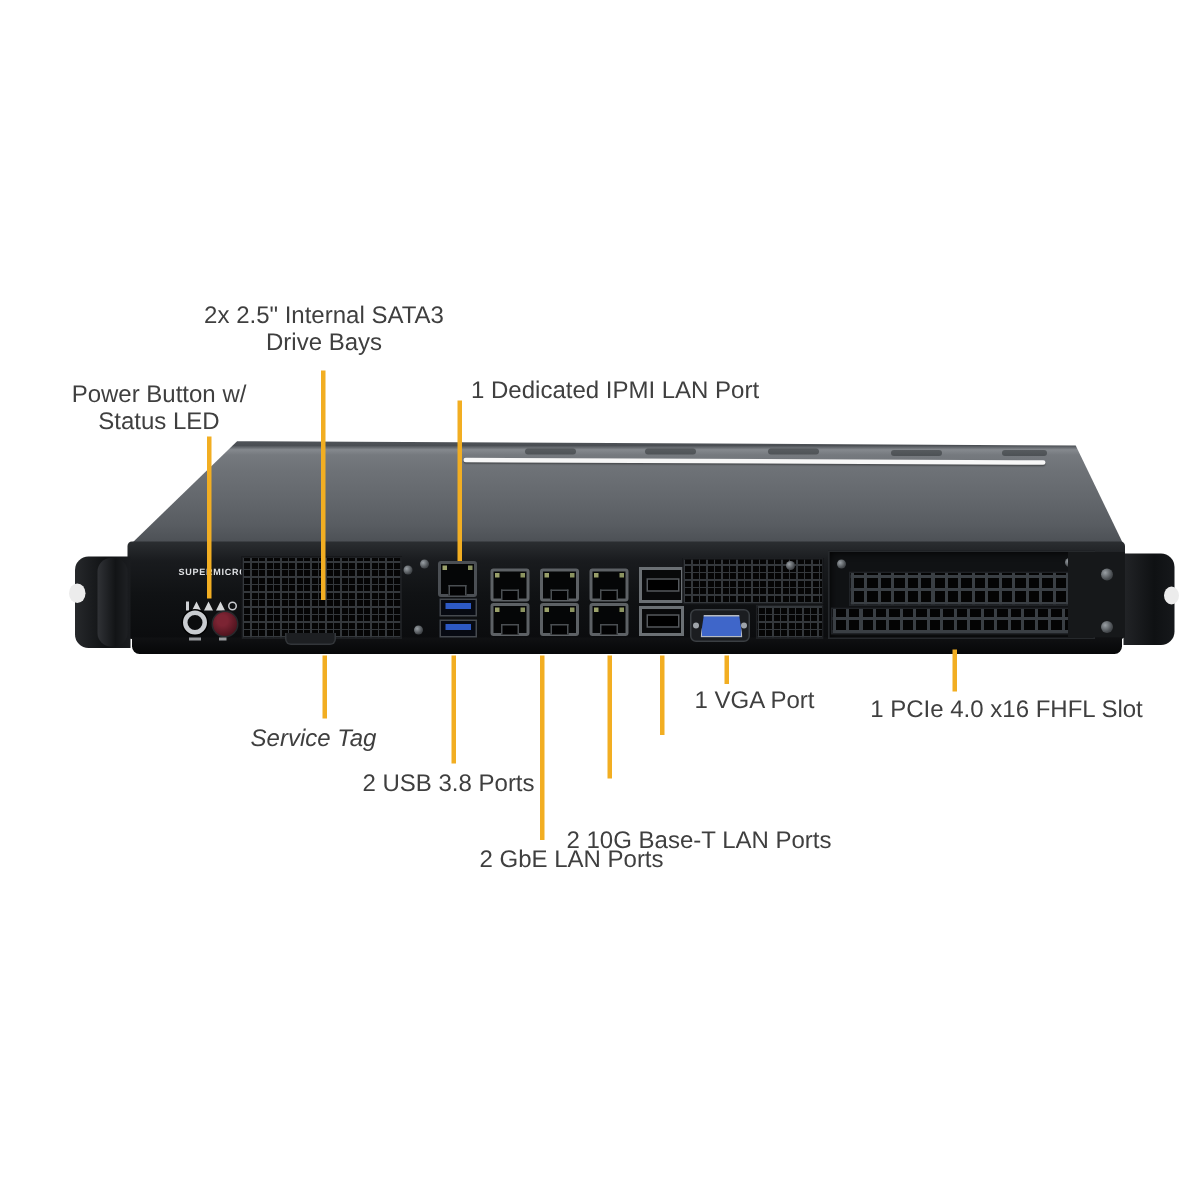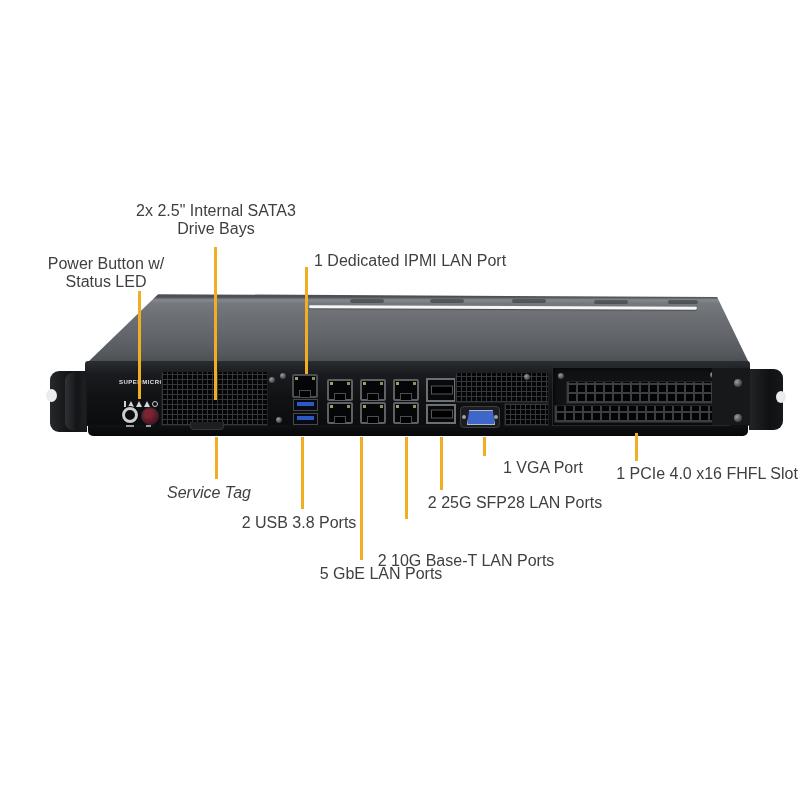--- a/index.html
+++ b/index.html
@@ -206,19 +206,18 @@
     <div>2x 2.5" Internal  SATA3</div>
     <div>Drive Bays</div>
   </div>
   <div class="lbl center" style="left:106px;top:255px;">
     <div>Power Button w/</div>
     <div>Status LED</div>
   </div>
   <div class="lbl" style="left:314px;top:252px;">1 Dedicated IPMI  LAN Port</div>
   <div class="lbl center" style="left:209px;top:484px;font-style:italic;">Service Tag</div>
   <div class="lbl center" style="left:299px;top:514px;">2 USB 3.8 Ports</div>
-  <div class="lbl center" style="left:381px;top:565px;">5 GbE LAN Ports</div>
+  <div class="lbl center" style="left:381px;top:565px;">2 GbE LAN Ports</div>
   <div class="lbl center" style="left:466px;top:552px;">2 10G Base-T LAN Ports</div>
-  <div class="lbl center" style="left:515px;top:494px;">2 25G SFP28 LAN Ports</div>
-  <div class="lbl center" style="left:503px;top:459px;margin-left:40px;">1 VGA Port</div>
-  <div class="lbl center" style="left:671px;top:465px;margin-left:36px;">1 PCIe 4.0 x16 FHFL Slot</div>
+  <div class="lbl center" style="left:503px;top:459px;">1 VGA Port</div>
+  <div class="lbl center" style="left:671px;top:465px;">1 PCIe 4.0 x16 FHFL Slot</div>
 
 </div>
 
 </body></html>

